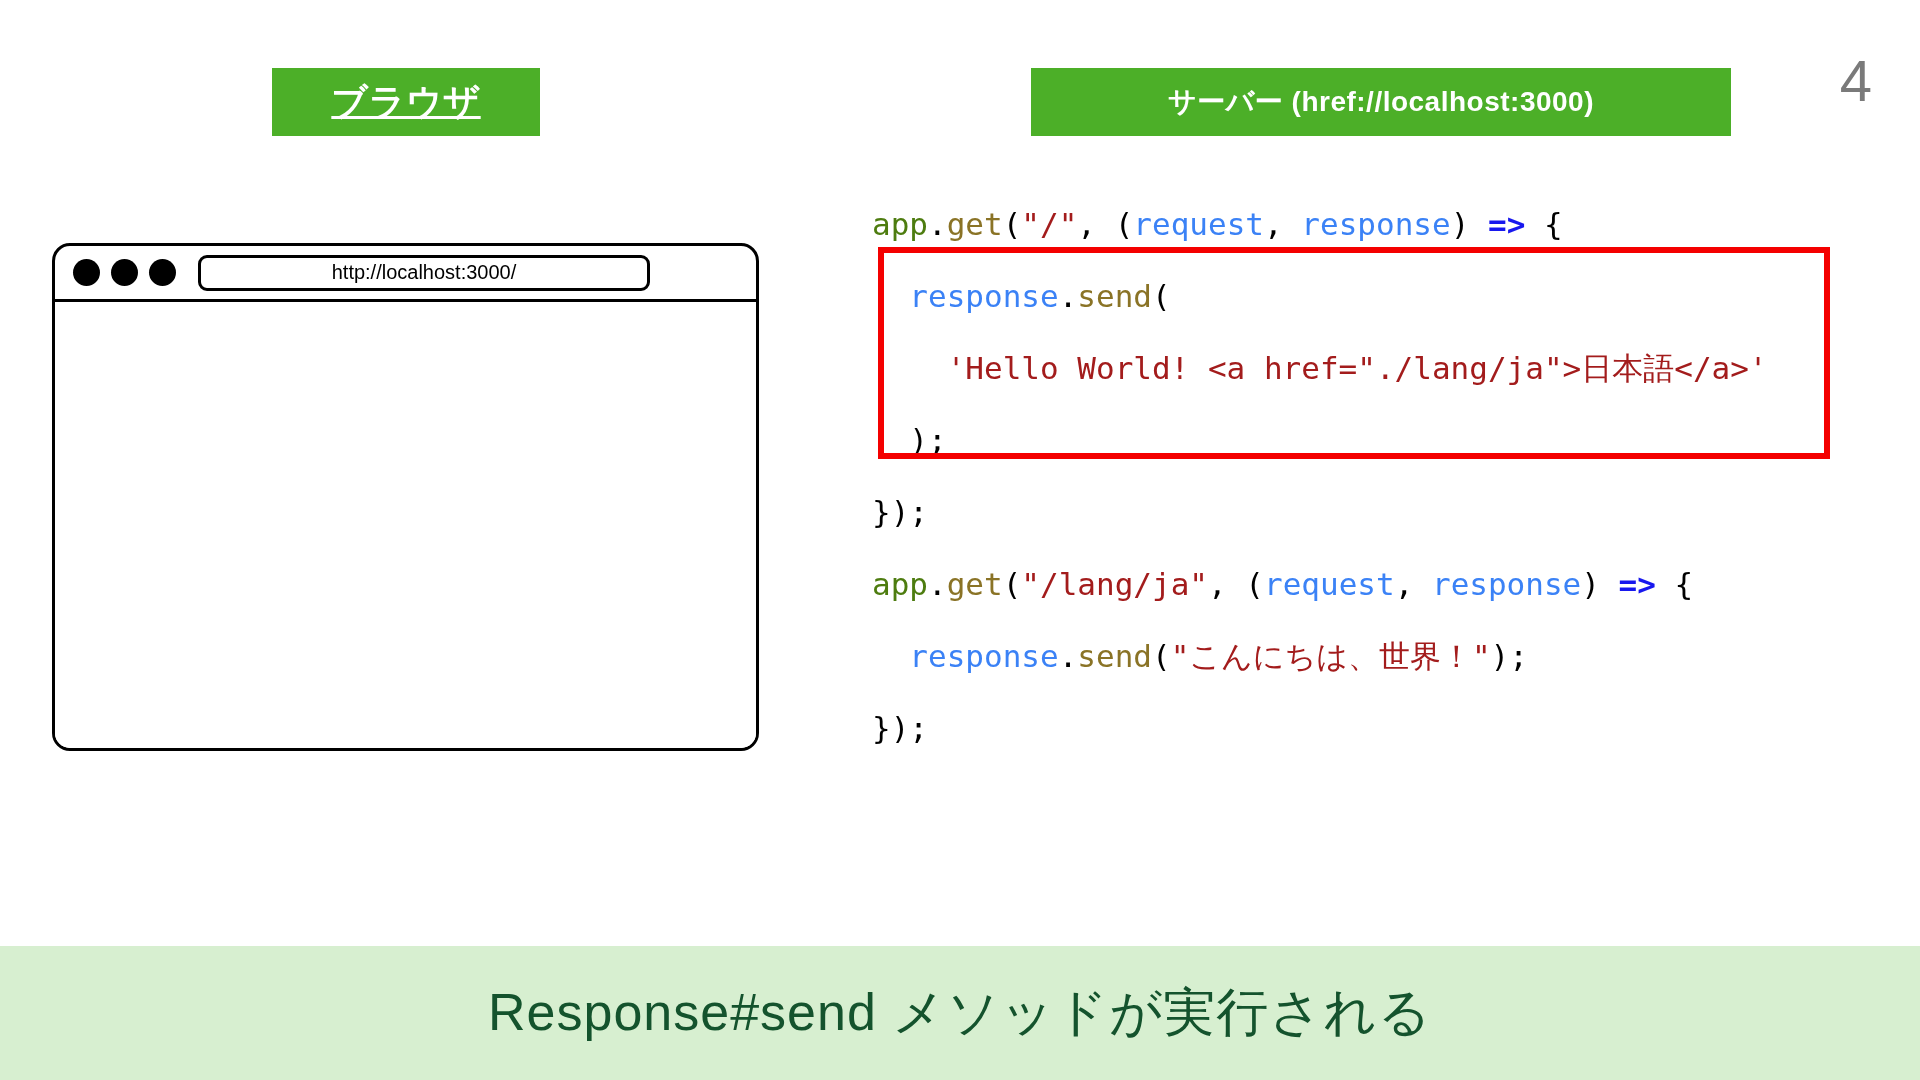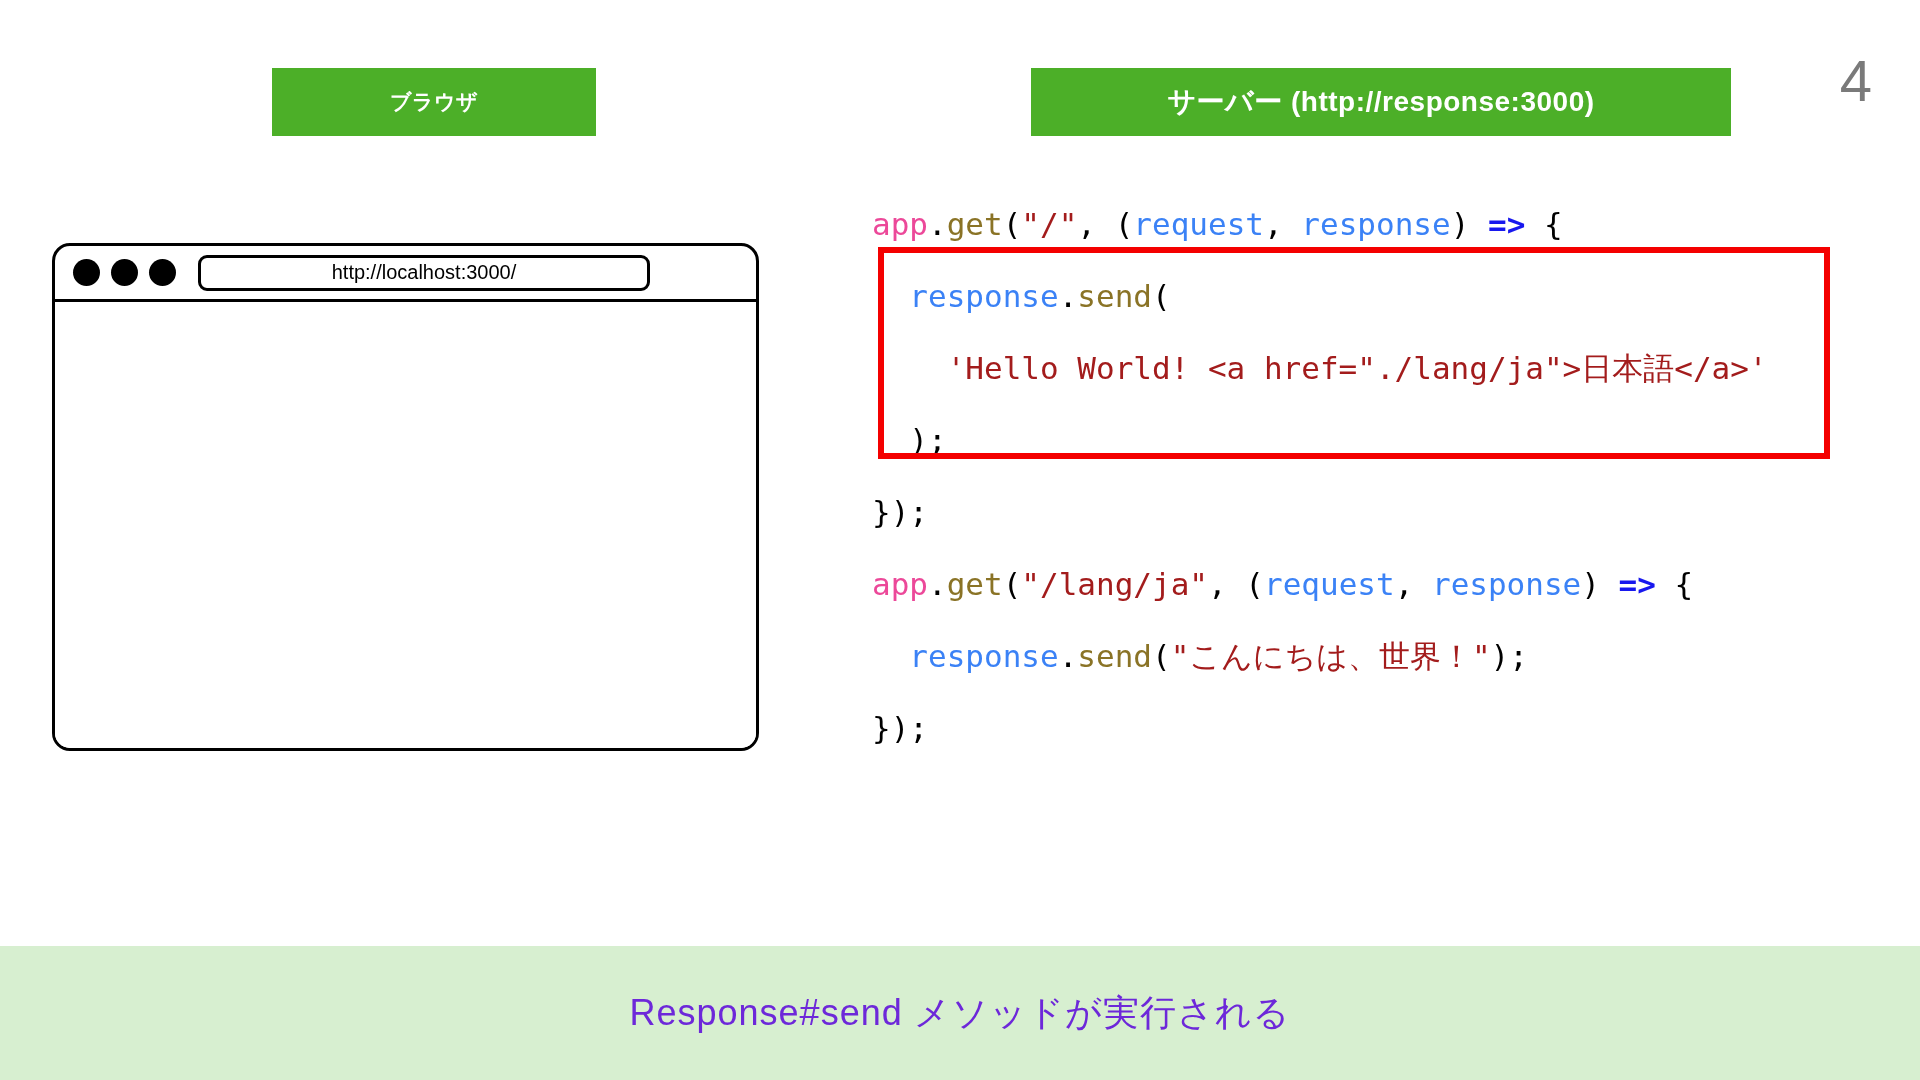--- a/index.html
+++ b/index.html
@@ -34,23 +34,24 @@
     font-weight: bold;
     display: flex;
     align-items: center;
     justify-content: center;
     letter-spacing: 0.5px;
     box-sizing: border-box;
   }
   .chip-browser {
     left: 272px;
     top: 68px;
-    width: 324px;
+    width: 268px;
     height: 68px;
-    font-size: 21px;
+    font-size: 36px;
+    text-decoration: underline;
   }
   .chip-server {
     left: 1031px;
     top: 68px;
     width: 700px;
     height: 68px;
     font-size: 28px;
   }
 
   
@@ -115,21 +116,21 @@
     font-family: "DejaVu Sans Mono", "Liberation Mono", monospace;
     font-size: 31px;
     line-height: 72px;
     white-space: pre;
     color: #000000;
   }
   .code-line {
     height: 72px;
     white-space: pre;
   }
-  .tok-obj    { color: #ec4899; margin-top: 12px; }
+  .tok-obj    { color: #4d7c0f; margin-top: 12px; }
   .tok-method { color: #8a7326; text-align: right; }
   .tok-str    { color: #a31c1c; }
   .tok-param  { color: #3b82f6; }
   .tok-arrow  { color: #1818ee; font-weight: bold; }
   .tok-plain  { color: #000000; }
 
   .highlight-box {
     position: absolute;
     left: 878px;
     top: 247px;
@@ -146,37 +147,37 @@
     left: 0;
     bottom: 0;
     width: 1920px;
     height: 134px;
     background: #d7efd0;
     display: flex;
     align-items: center;
     justify-content: center;
   }
   .caption-text {
-    font-size: 36px;
-    color: #6d28d9;
+    font-size: 52px;
+    color: #14532d;
     font-family: "Liberation Sans", "DejaVu Sans", sans-serif;
     letter-spacing: 1px;
   }
 </style>
 </head>
 <body>
 
 <div class="page-number">4</div>
 
 <div class="chip chip-browser">
   <span>ブラウザ</span>
 </div>
 
 <div class="chip chip-server">
-  <span>サーバー (http://response:3000)</span>
+  <span>サーバー (href://localhost:3000)</span>
 </div>
 
 <div class="browser-window">
   <div class="browser-toolbar">
     <div class="dots">
       <span class="dot"></span>
       <span class="dot"></span>
       <span class="dot"></span>
     </div>
     <div class="url-pill">

